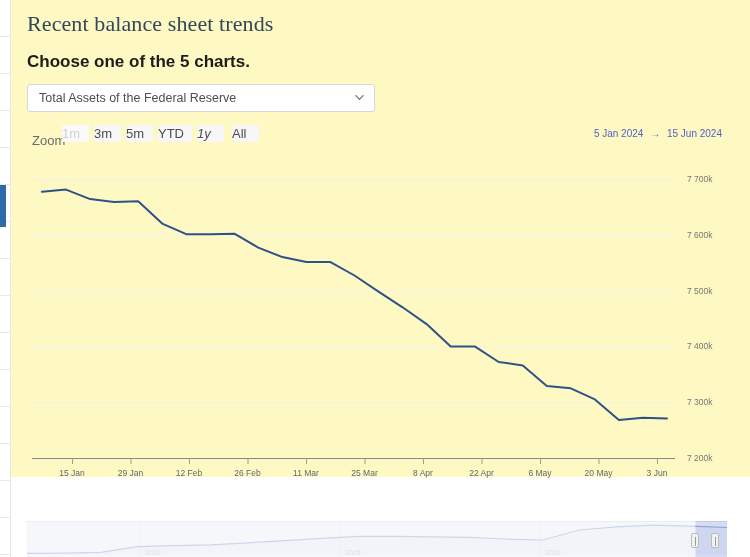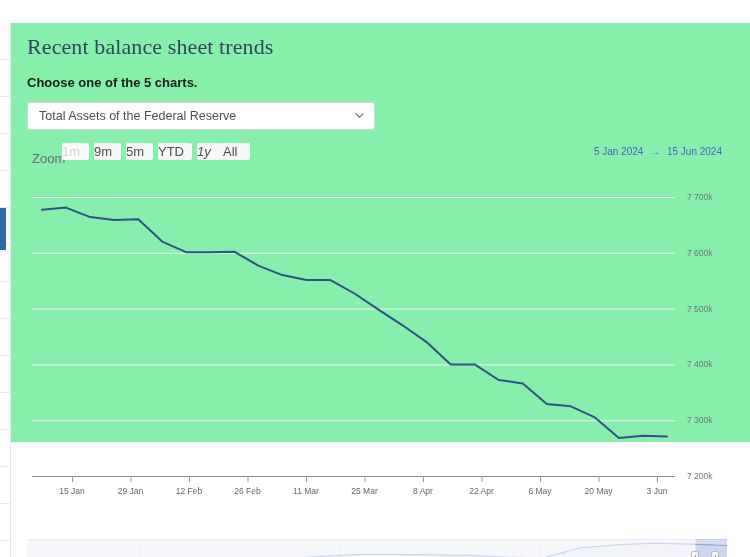--- a/index.html
+++ b/index.html
@@ -3,21 +3,21 @@
 <meta charset="utf-8">
 <style>
   * { box-sizing: border-box; }
   html, body {
     margin: 0; padding: 0;
     width: 750px; height: 557px;
     background: #ffffff;
     font-family: "Liberation Sans", sans-serif;
     overflow: hidden;
   }
-  #root { position: relative; width: 750px; height: 419px; background:#86efac;margin-top:23px; }
+  #root { position: relative; width: 750px; height: 477px; background:#fef9c3; }
 
   
   .left-strip {
     position: absolute; left: 0; top: 0; width: 11px; height: 557px;
     background: #ffffff; border-right: 1px solid #e3e6ea;
   }
   .strip-row { height: 37px; border-bottom: 1px solid #e6e9ed; width: 11px; }
   .strip-active {
     position: absolute; left: 0; top: 185px; width: 6px; height: 42px;
     background: #2f6aa8;
@@ -25,21 +25,21 @@
 
   
   .content { position: absolute; left: 27px; top: 0; width: 723px; height: 557px; }
 
   .page-title {
     font-family: "Liberation Serif", serif;
     font-size: 22px; color: #32465c; letter-spacing: .1px;
     margin: 0; padding-top: 11px; font-weight: 400;
   }
   .subtitle {
-    font-size: 13px; font-weight: bold; color: #1c1c1c;
+    font-size: 17px; font-weight: bold; color: #1c1c1c;
     margin: 0; padding-top: 15px;
   }
 
   
   .select-wrap {
     position: relative; margin-top: 12px;
     width: 348px; height: 28px;
   }
   .select-box {
     width: 348px; height: 28px;
@@ -68,21 +68,21 @@
     background: #f7f7f7; border-radius: 2px;
     font-size: 13px; color: #4d4d4d;
     line-height: 17px; text-align: left;
   }
   .rbtn.disabled { color: #d2d2d2; background:#fafafa; }
   .rbtn.b0 { left: 35px;  width: 27px; }
   .rbtn.b1 { left: 67px;  width: 27px; }
   .rbtn.b2 { left: 99px;  width: 27px; }
   .rbtn.b3 { left: 131px; width: 34px; }
   .rbtn.b4 { left: 170px; width: 27px; font-style: italic; }
-  .rbtn.b5 { left: 196px; width: 27px; }
+  .rbtn.b5 { left: 205px; width: 27px; }
 
   .daterange {
     position: absolute; right: 5px; top: 3px;
     font-size: 10px; color: #4f61c6; white-space: nowrap;
   }
   .daterange .arrow { color:#4f61c6; padding: 0 4px; }
 
   
   .chart-area {
     position: relative; margin-top: 8px;
@@ -144,21 +144,21 @@
       <span class="select-caret">
         <svg width="9" height="9" viewBox="0 0 10 10">
             <path d="M1 3 L5 7 L9 3" fill="none" stroke="#6d6d6d" stroke-width="1.3" stroke-linecap="round" stroke-linejoin="round"></path>
           </svg>
       </span>
     </div>
 
     <div class="range-row">
       <span class="range-label">Zoom</span>
       <div class="rbtn disabled b0">1m</div>
-      <div class="rbtn b1">9m</div>
+      <div class="rbtn b1">3m</div>
       <div class="rbtn b2">5m</div>
       <div class="rbtn b3">YTD</div>
       <div class="rbtn b4">1y</div>
       <div class="rbtn b5">All</div>
       <div class="daterange">
         <span>5 Jan 2024</span>
         <span class="arrow">→</span>
         <span>15 Jun 2024</span>
       </div>
     </div>

